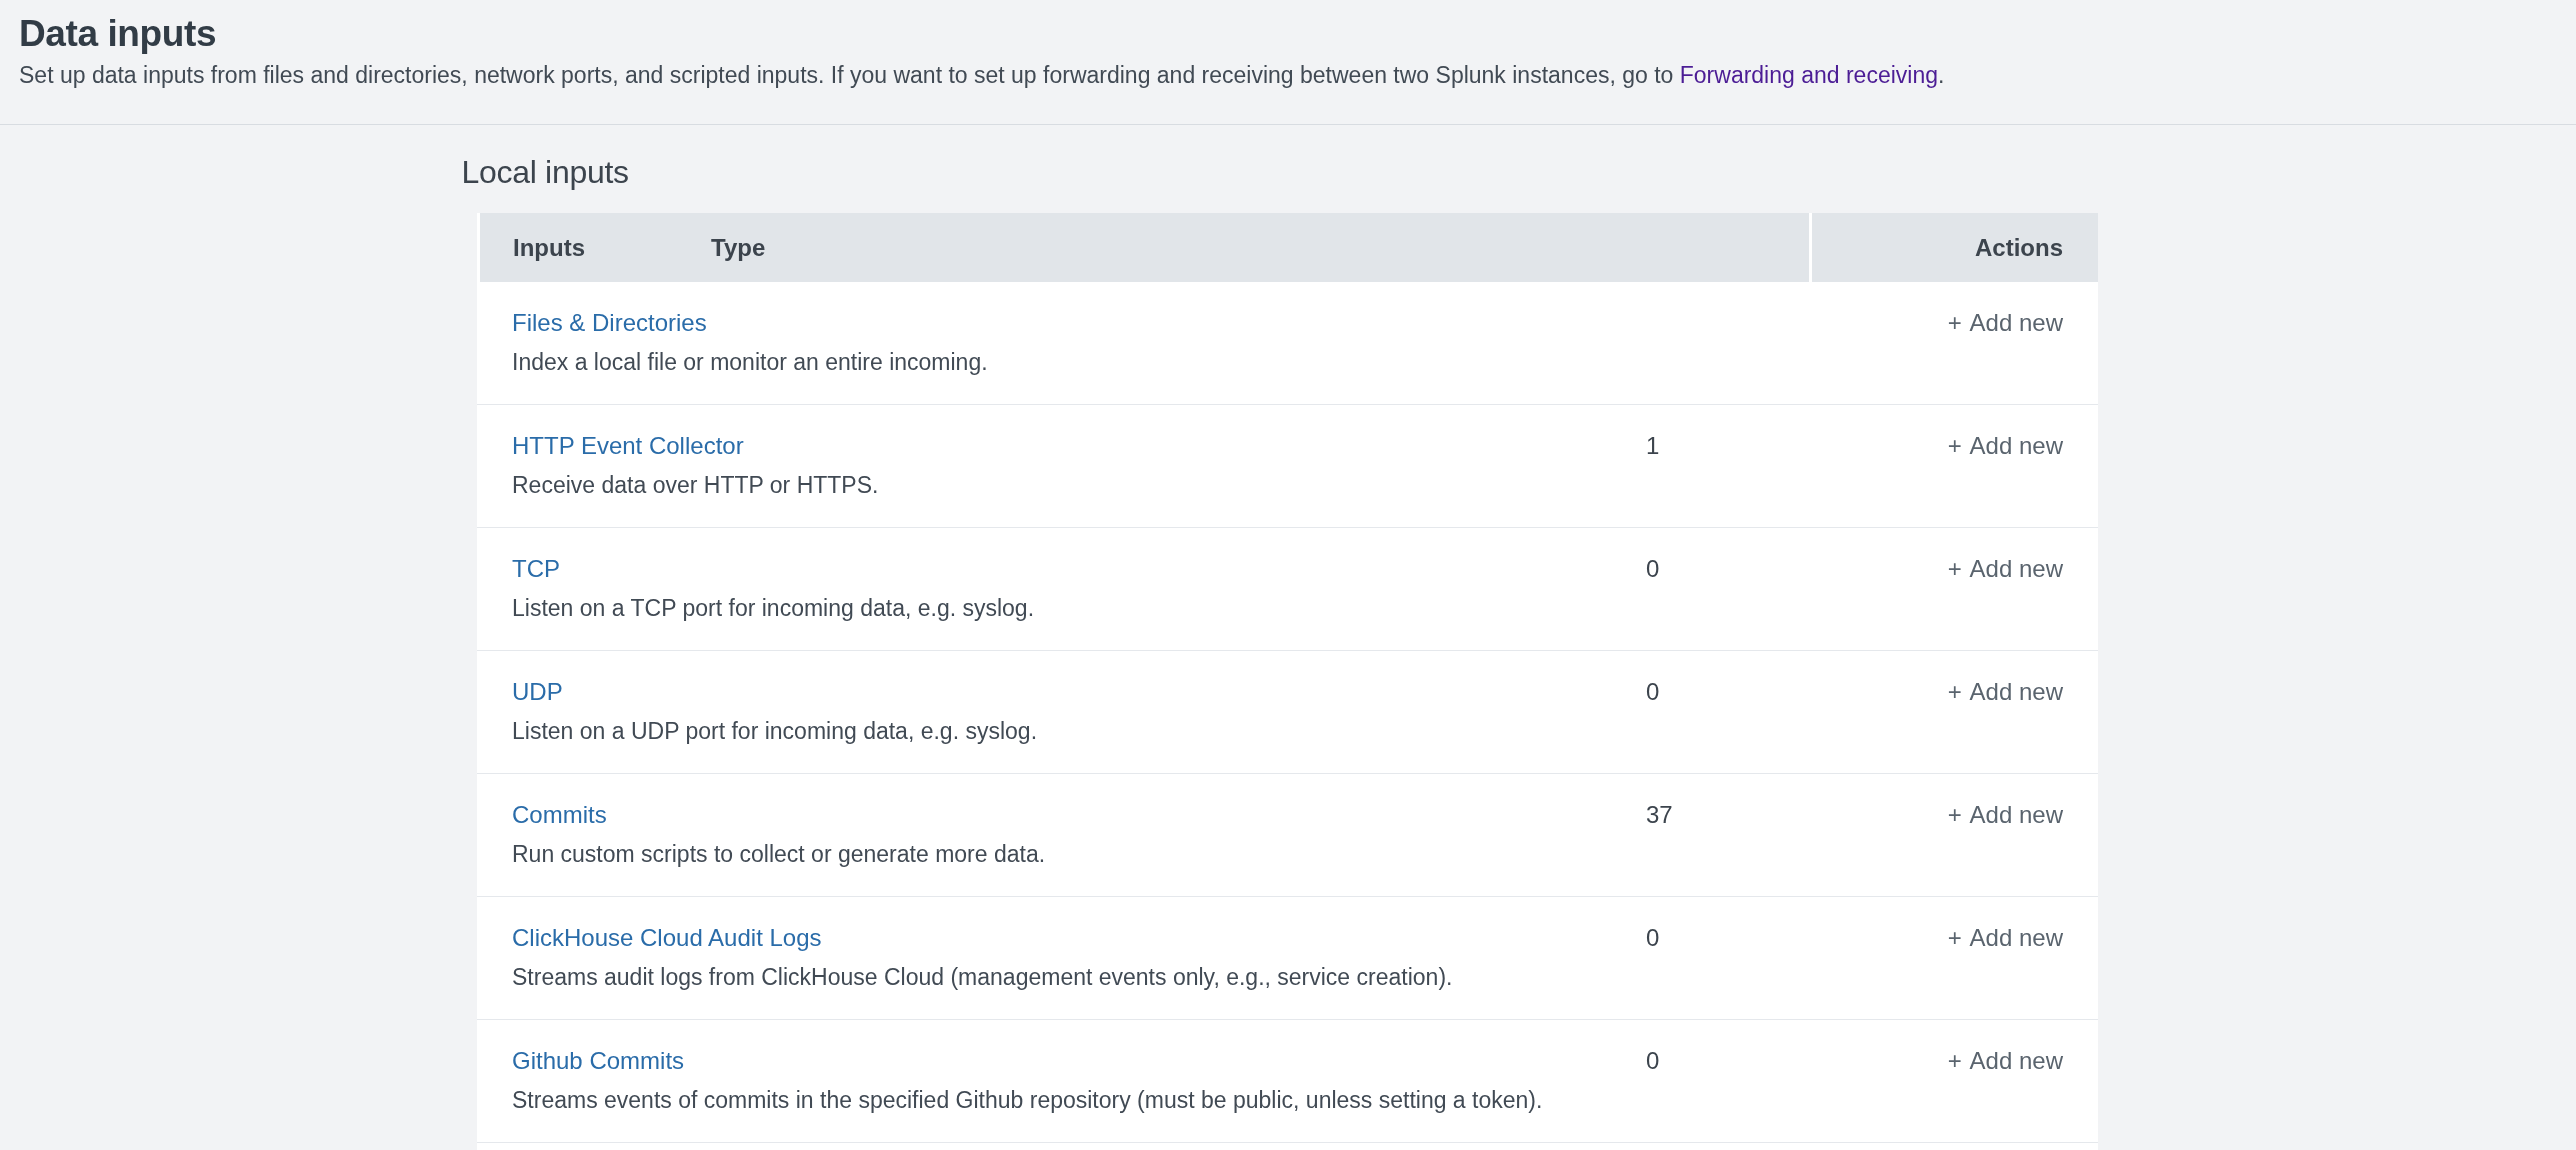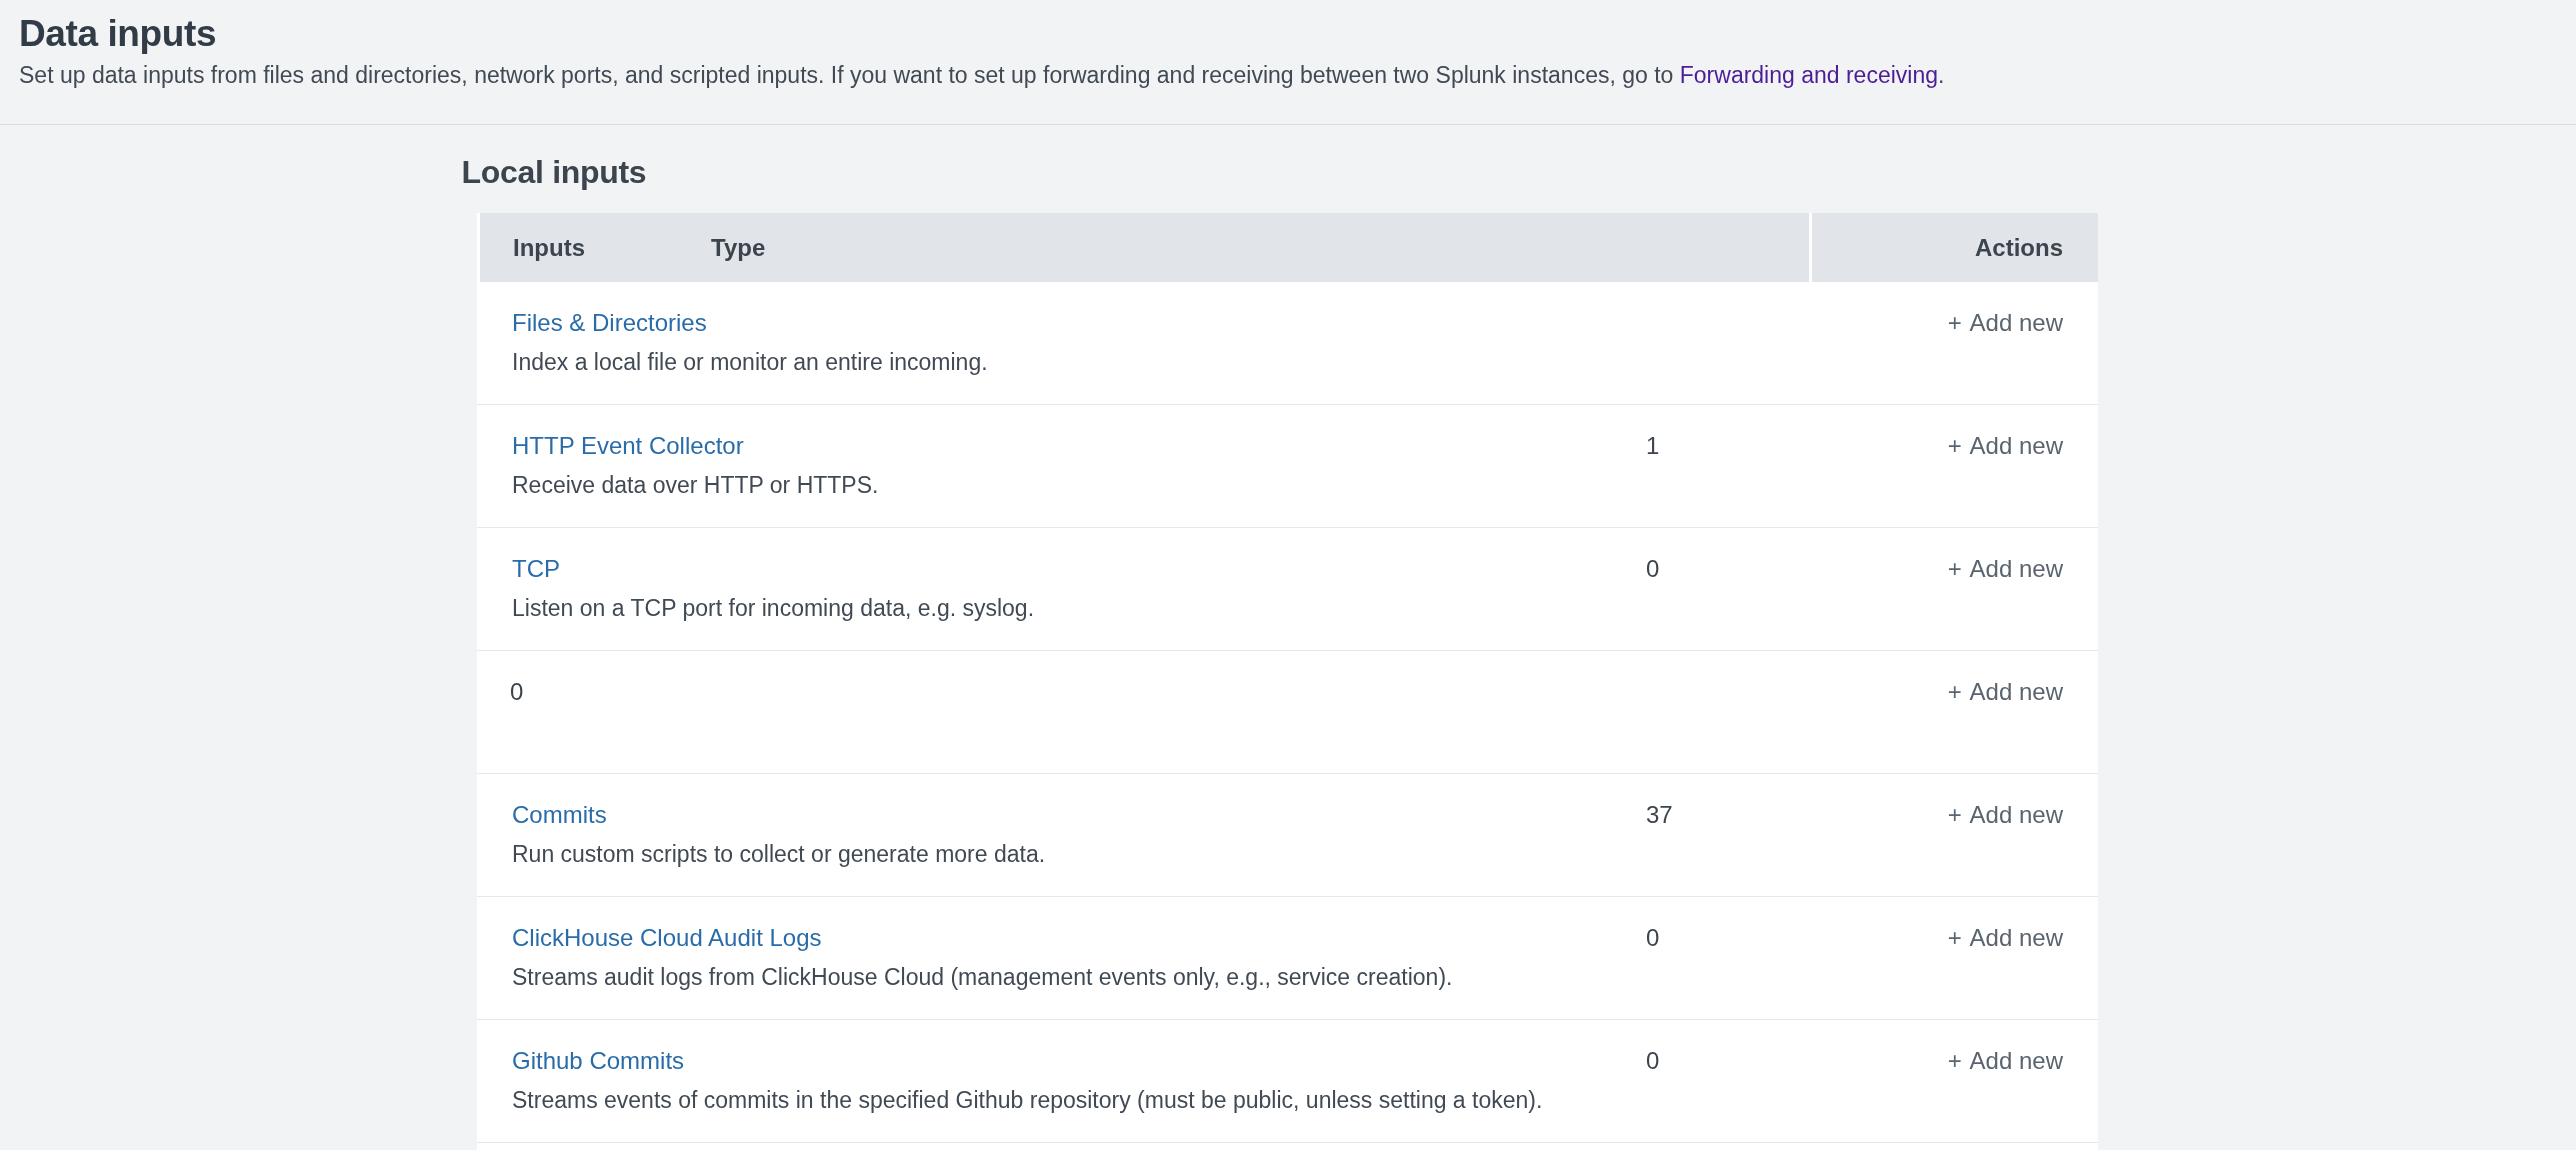--- a/index.html
+++ b/index.html
@@ -30,21 +30,21 @@
     line-height: 1.3;
   }
   .page-subtitle a {
     color: #4c1d95;
     text-decoration: none;
   }
   
   .content { padding: 29px 0 0 477px; }
   .section-heading {
     font-size: 32px;
-    font-weight: 700;
+    font-weight: 400;
     color: #3c444d;
     margin-left: -15.5px;
     margin-bottom: 22.4px;
     letter-spacing: -0.3px;
   }
   .inputs-table { width: 1621px; }
   
   .thead { display: flex; height: 69px; }
   .th {
     background: #e1e5e9;
@@ -146,20 +146,24 @@
       <a href="#" class="type-link">TCP</a>
       <div class="type-desc">Listen on a TCP port for incoming data, e.g. syslog.</div>
     </div>
     <div class="cell-inputs">0</div>
     <div class="cell-actions">
       <a href="#" class="add-new"><span class="plus">+</span><span>Add new</span></a>
     </div>
   </div>
 
   <div class="row">
+    <div class="cell-type">
+      <a href="#" class="type-link">UDP</a>
+      <div class="type-desc">Listen on a UDP port for incoming data, e.g. syslog.</div>
+    </div>
     <div class="cell-inputs">0</div>
     <div class="cell-actions">
       <a href="#" class="add-new"><span class="plus">+</span><span>Add new</span></a>
     </div>
   </div>
 
   <div class="row">
     <div class="cell-type">
       <a href="#" class="type-link">Commits</a>
       <div class="type-desc">Run custom scripts to collect or generate more data.</div>

